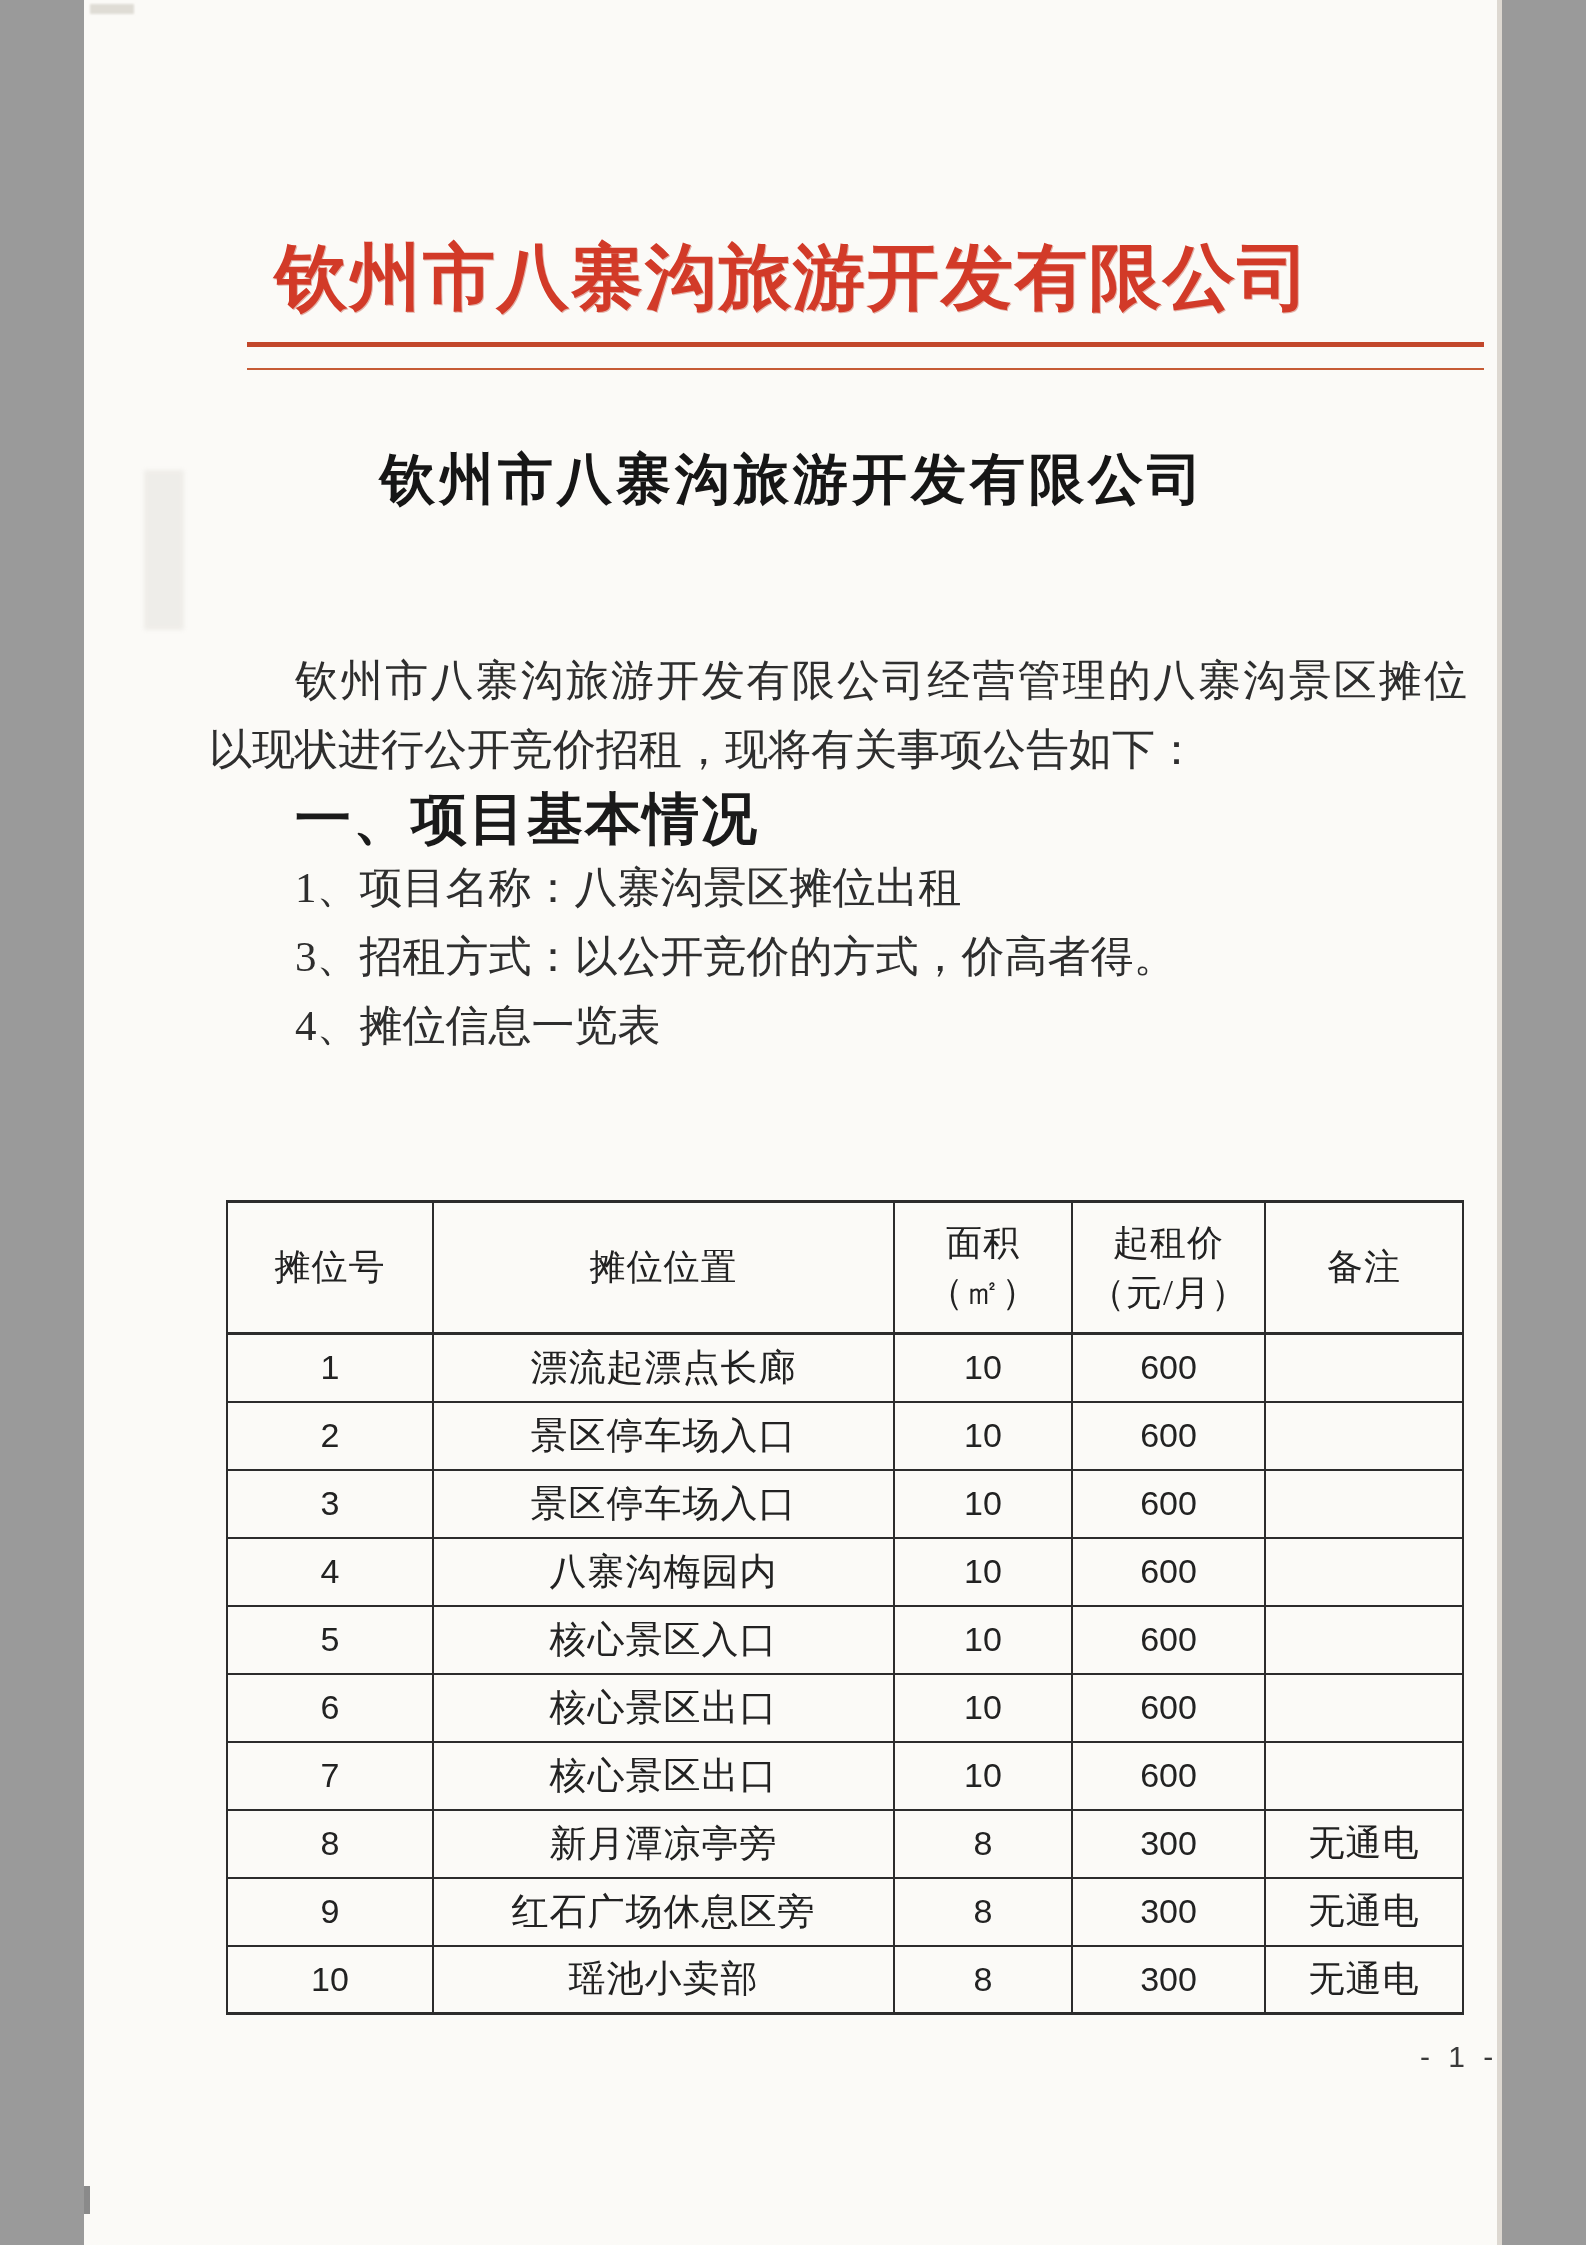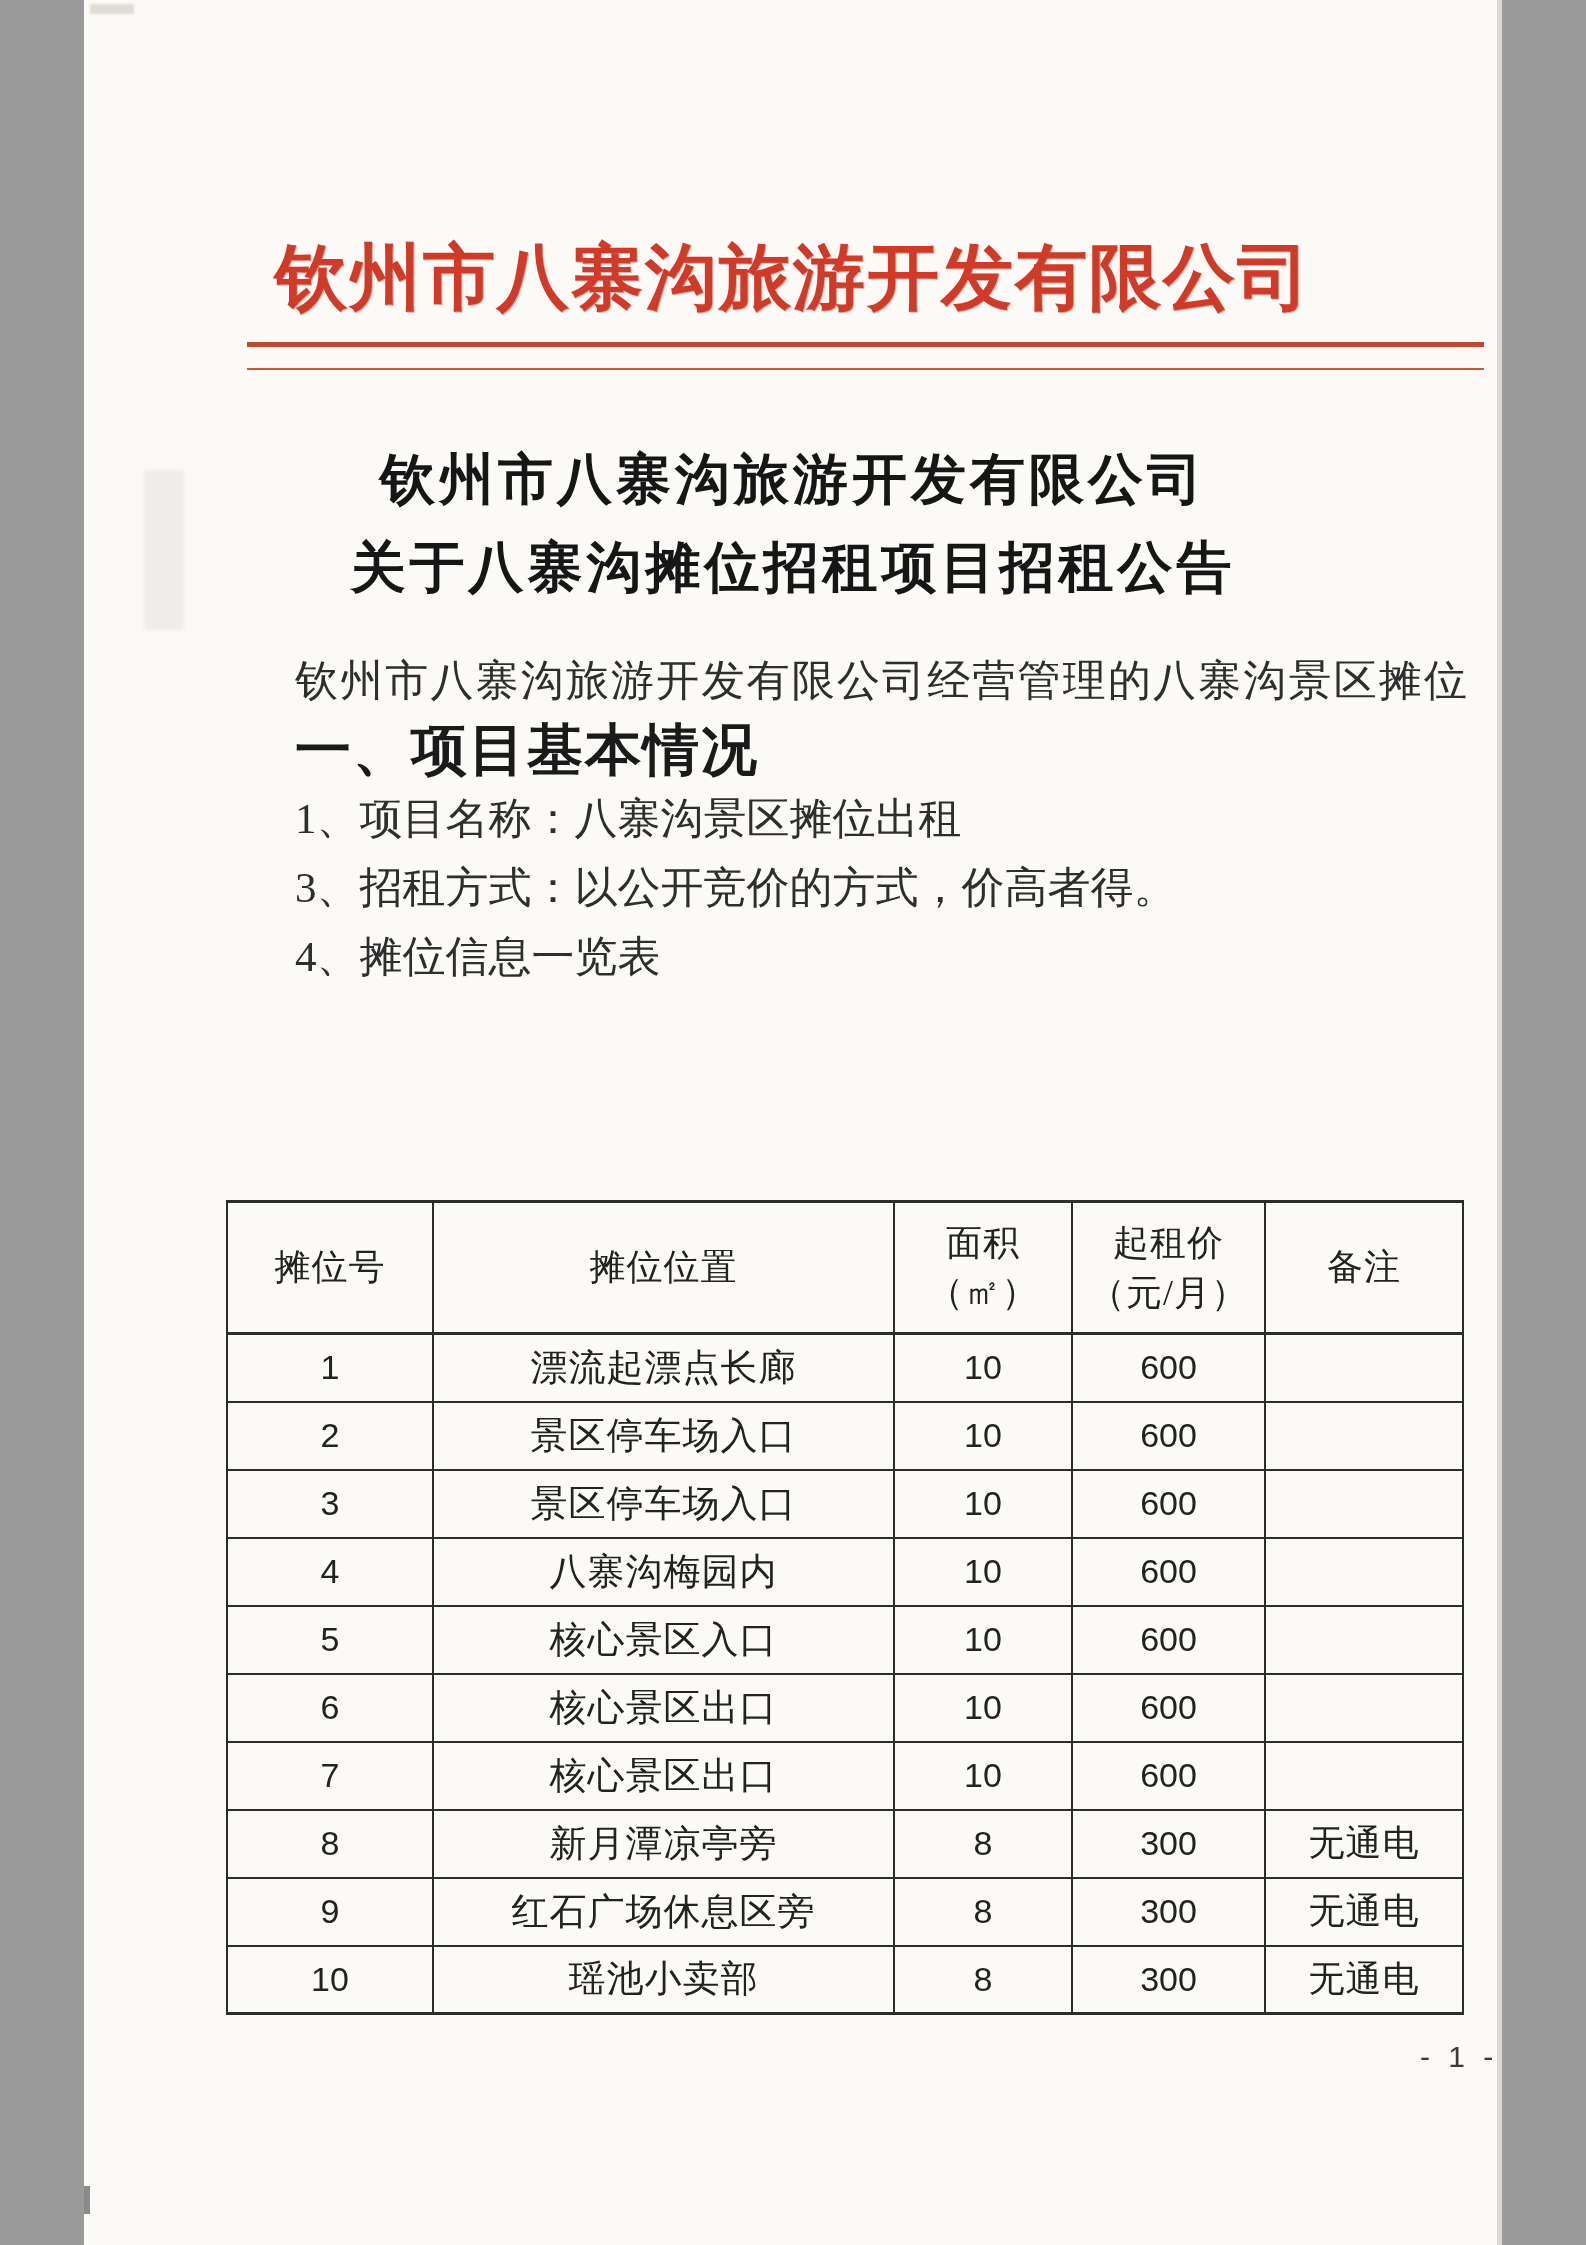--- a/index.html
+++ b/index.html
@@ -89,25 +89,25 @@
 <body>
 
 <div class="page">
 
   <div class="letterhead">钦州市八寨沟旅游开发有限公司</div>
   <div class="rule rule1"></div>
   <div class="rule rule2"></div>
 
   <div class="doc-title">
     <div>钦州市八寨沟旅游开发有限公司</div>
-    <div>关于八寨沟摊位招租项目招租公告</div>
   </div>
 
   <div class="body-text" id="body-lines">
       <div class="body-line indent stretch">钦州市八寨沟旅游开发有限公司经营管理的八寨沟景区摊位</div>
+      <div class="body-line">以现状进行公开竞价招租，现将有关事项公告如下：</div>
       <div class="body-line indent bold">一、项目基本情况</div>
       <div class="body-line indent">1、项目名称：八寨沟景区摊位出租</div>
       <div class="body-line indent">3、招租方式：以公开竞价的方式，价高者得。</div>
       <div class="body-line indent">4、摊位信息一览表</div>
     </div>
 
   <table class="stalls">
     <colgroup>
       <col style="width:206px">
         <col style="width:461px">

